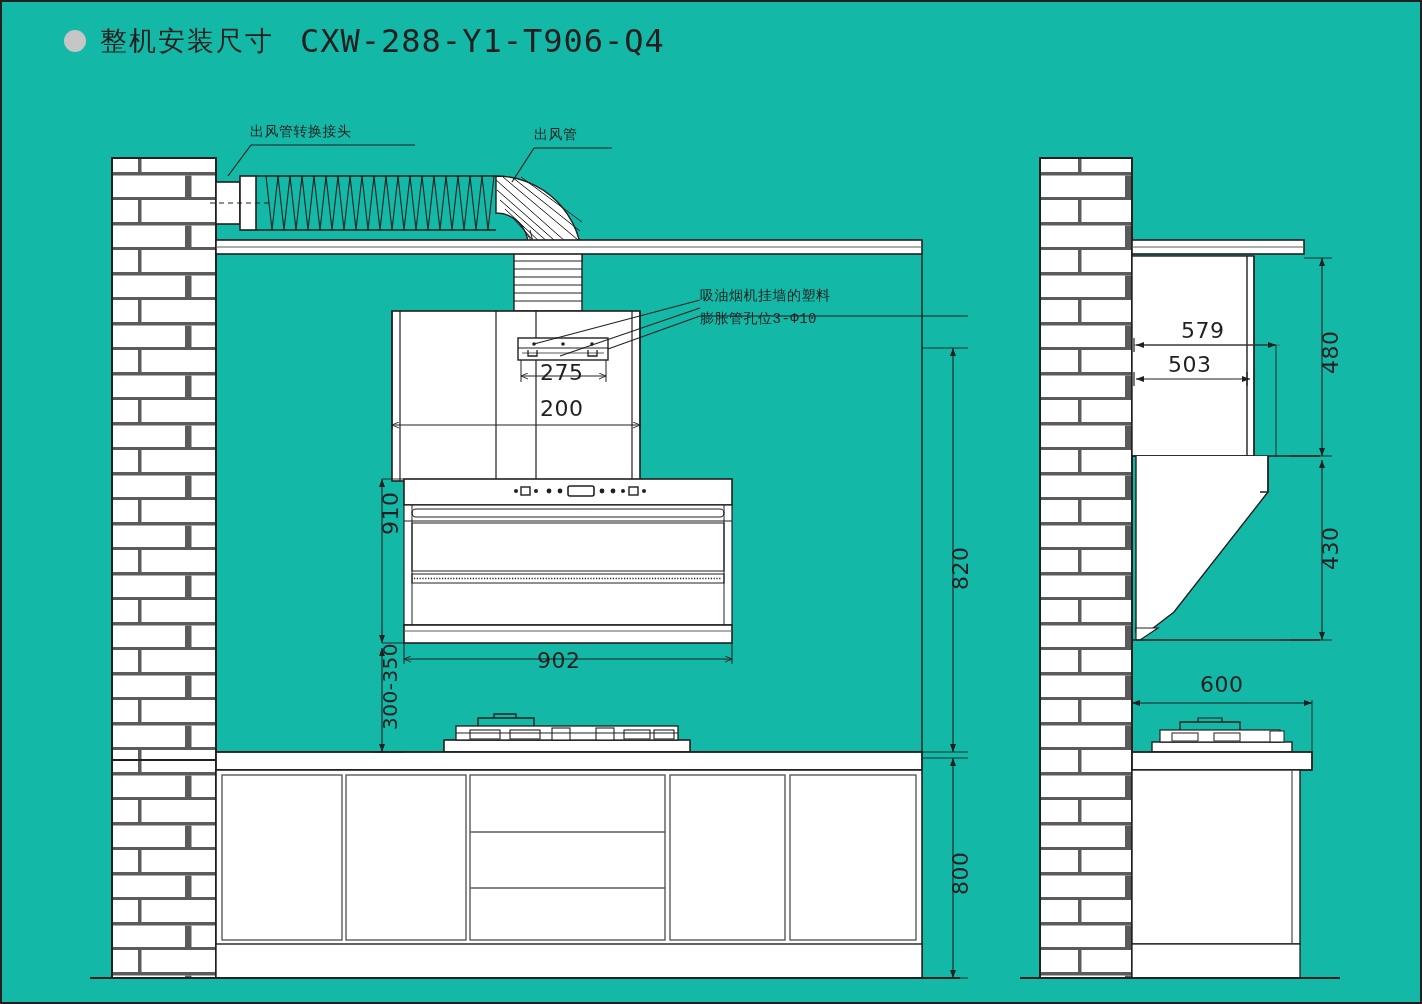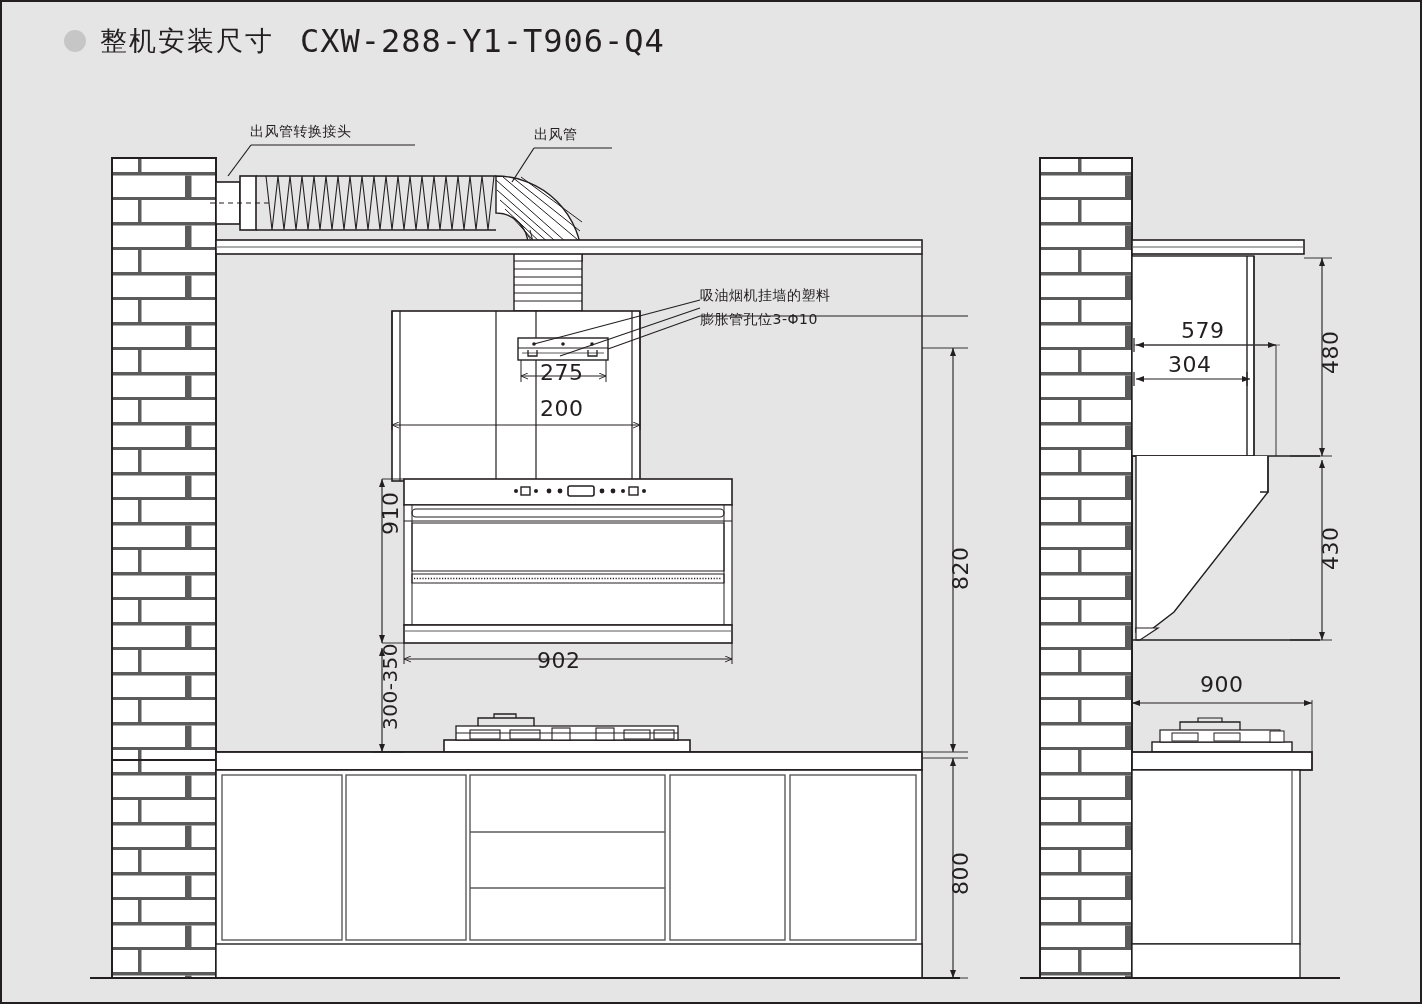--- a/index.html
+++ b/index.html
@@ -5,21 +5,21 @@
 <style>
   html,body{margin:0;padding:0;background:#ffffff;}
   body{
     font-family:"DejaVu Sans","Liberation Sans",sans-serif;
     color:#231f20;
   }
   #page{
     position:relative;
     width:1422px;
     height:1004px;
-    background:#e5e5e5;
+    background:#14b8a6;
     overflow:hidden;
   }
   #page-border{
     position:absolute;
     left:0;top:0;width:1422px;height:1004px;
     box-sizing:border-box;
     border:2px solid #231f20;
     pointer-events:none;
   }
   
@@ -385,39 +385,39 @@
       <line x1="1312" y1="700" x2="1312" y2="752" stroke-width="0.9"></line>
       <line x1="1132" y1="703" x2="1312" y2="703" stroke-width="1.1" marker-start="url(#arS)" marker-end="url(#ar)"></line>
     </g>
   </svg>
 
   <div class="lbl" style="left:250px; top:120px;">出风管转换接头</div>
 
   <div class="lbl" style="left:534px; top:123px;">出风管</div>
 
   <div class="lbl" style="left:700px; top:284px;">吸油烟机挂墙的塑料</div>
-  <div class="lbl" style="left:700px; top:308px;">膨胀管孔位3-Φ10</div>
+  <div class="lbl" style="left:700px; top:308px;font-family:Liberation Mono, monospace;">膨胀管孔位3-Φ10</div>
 
   <div class="dim" style="left:540px; top:360px;text-align:center;">275</div>
 
   <div class="dim" style="left:540px; top:396px;">200</div>
 
   <div class="dim vert" style="left:378px; top:535px;">910</div>
 
   <div class="dim vert" style="left:378px; top:730px; font-size:20px;">300-350</div>
 
   <div class="dim" style="left:537px; top:648px;">902</div>
 
   <div class="dim vert" style="left:948px; top:590px;">820</div>
 
   <div class="dim vert" style="left:948px; top:895px;">800</div>
 
   <div class="dim" style="left:1181px; top:318px;">579</div>
 
-  <div class="dim" style="left:1168px; top:352px;">304</div>
+  <div class="dim" style="left:1168px; top:352px;">503</div>
 
   <div class="dim vert" style="left:1318px; top:374px;">480</div>
 
   <div class="dim vert" style="left:1318px; top:570px;">430</div>
 
-  <div class="dim" style="left:1200px; top:672px;">900</div>
+  <div class="dim" style="left:1200px; top:672px;">600</div>
 
 </div>
 
 </body></html>

